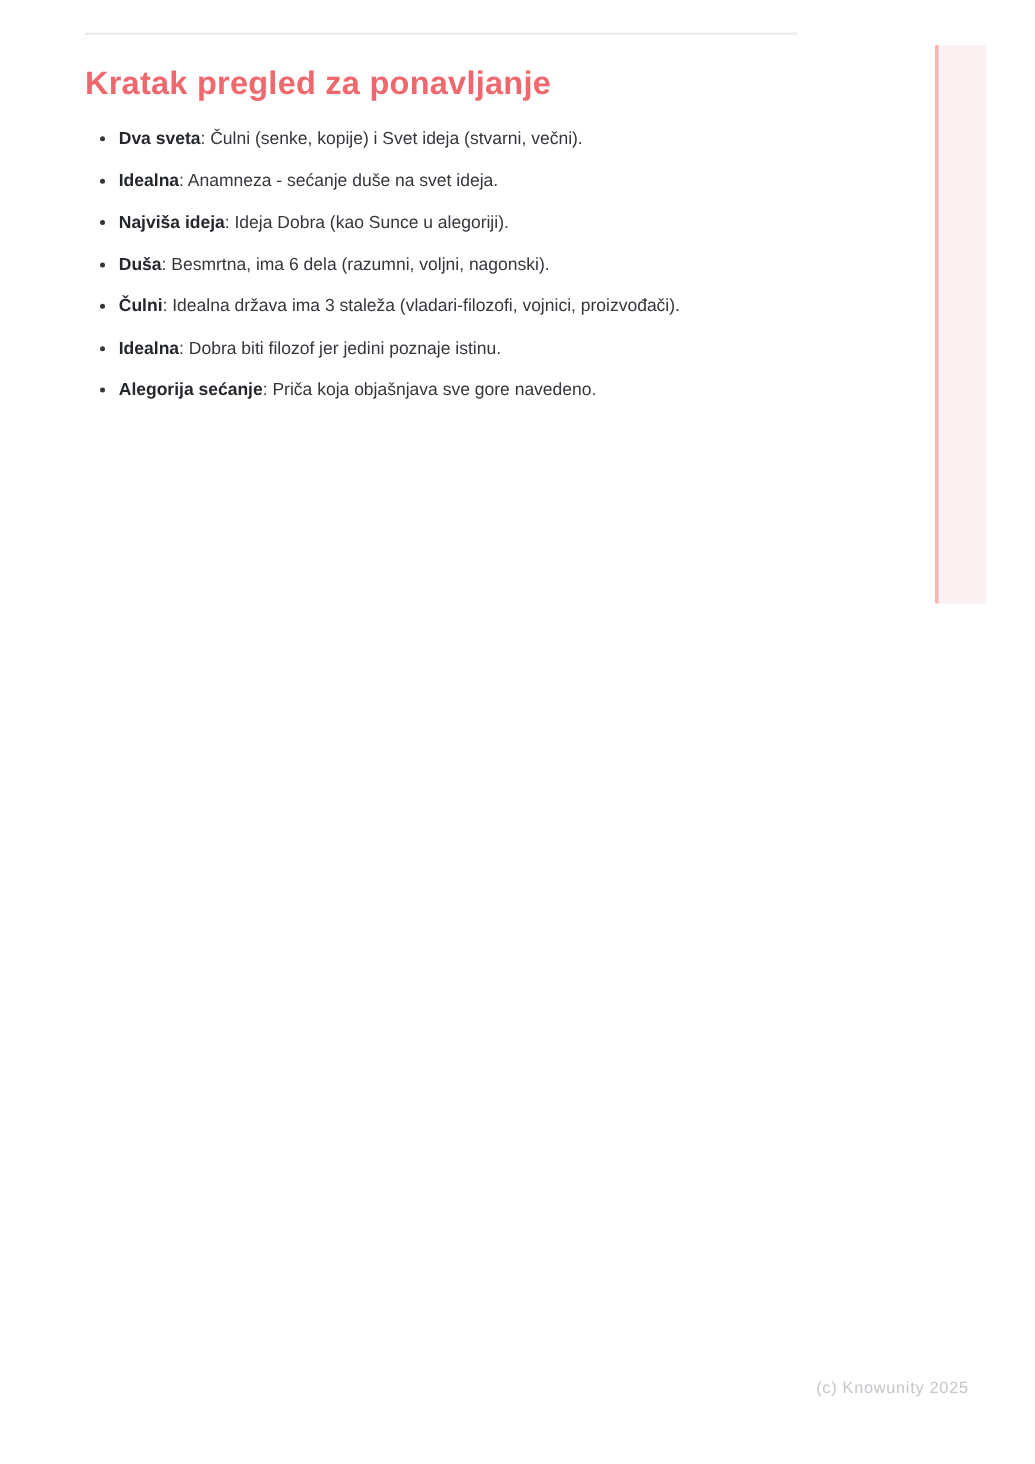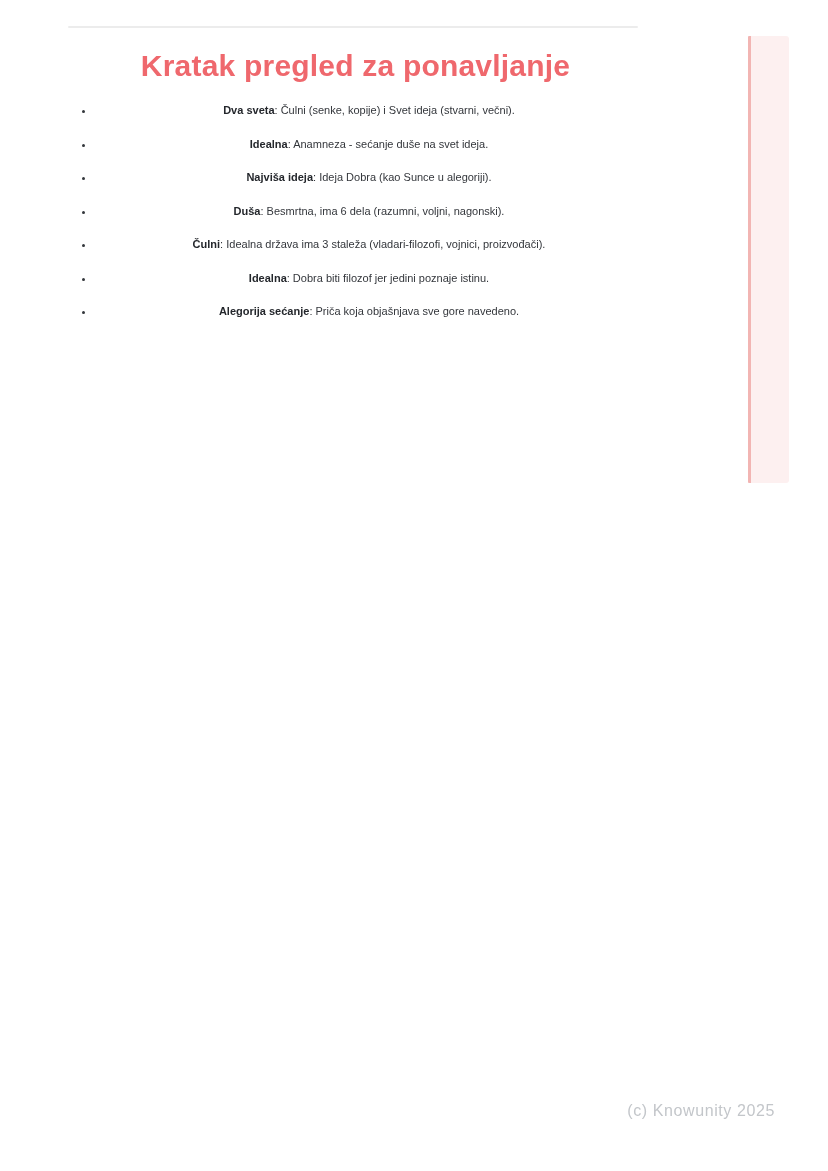--- a/index.html
+++ b/index.html
@@ -31,58 +31,56 @@
   hr.divider {
     border: none;
     height: 2px;
     background: #ececec;
     border-radius: 2px;
     margin-top: 26px;
     width: 570px;
   }
   h2.section-heading {
     margin-top: 24px;
-    font-size: 30px;
+    font-size: 26px;
     line-height: 28px;
     font-weight: 700;
     letter-spacing: 0.2px;
     color: #ef686d;
-    text-align: center;
   }
   ul.summary-list {
     margin-top: 20px;
     padding-left: 27px;
     list-style: disc outside;
   }
   ul.summary-list li {
-    font-size: 11px;
+    font-size: 14px;
     line-height: 21px;
     margin-bottom: 12.5px;
     color: #33363b;
-    text-align: center;
   }
   ul.summary-list li strong {
     font-weight: 700;
     color: #24272c;
   }
   .bookmark-bar {
     position: absolute;
     left: 748px;
     top: 36px;
     width: 41px;
     height: 447px;
     background: #fdf0f0;
     border-left: 3px solid #f2b5b3;
     border-radius: 1px 3px 3px 1px;
   }
   .footer-copyright {
     position: absolute;
     top: 1102px;
     right: 53px;
-    font-size: 16px;
+    font-size: 13px;
     letter-spacing: 0.6px;
     color: #c3c6ca;
     margin-left: 16px;
   }
 </style>
 </head>
 <body>
 
 <div class="content">
 

